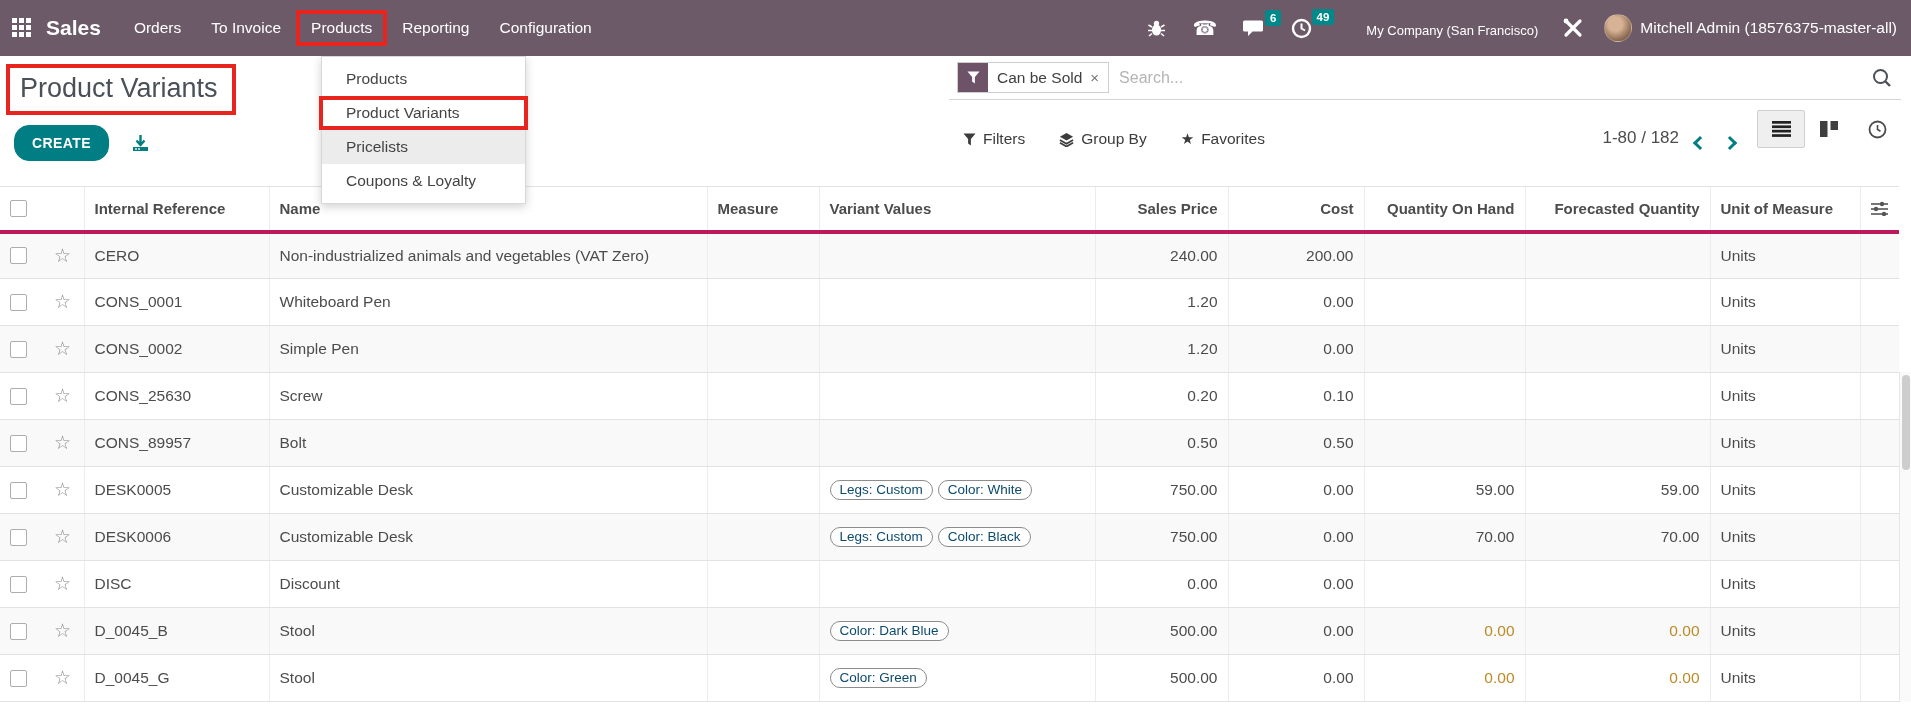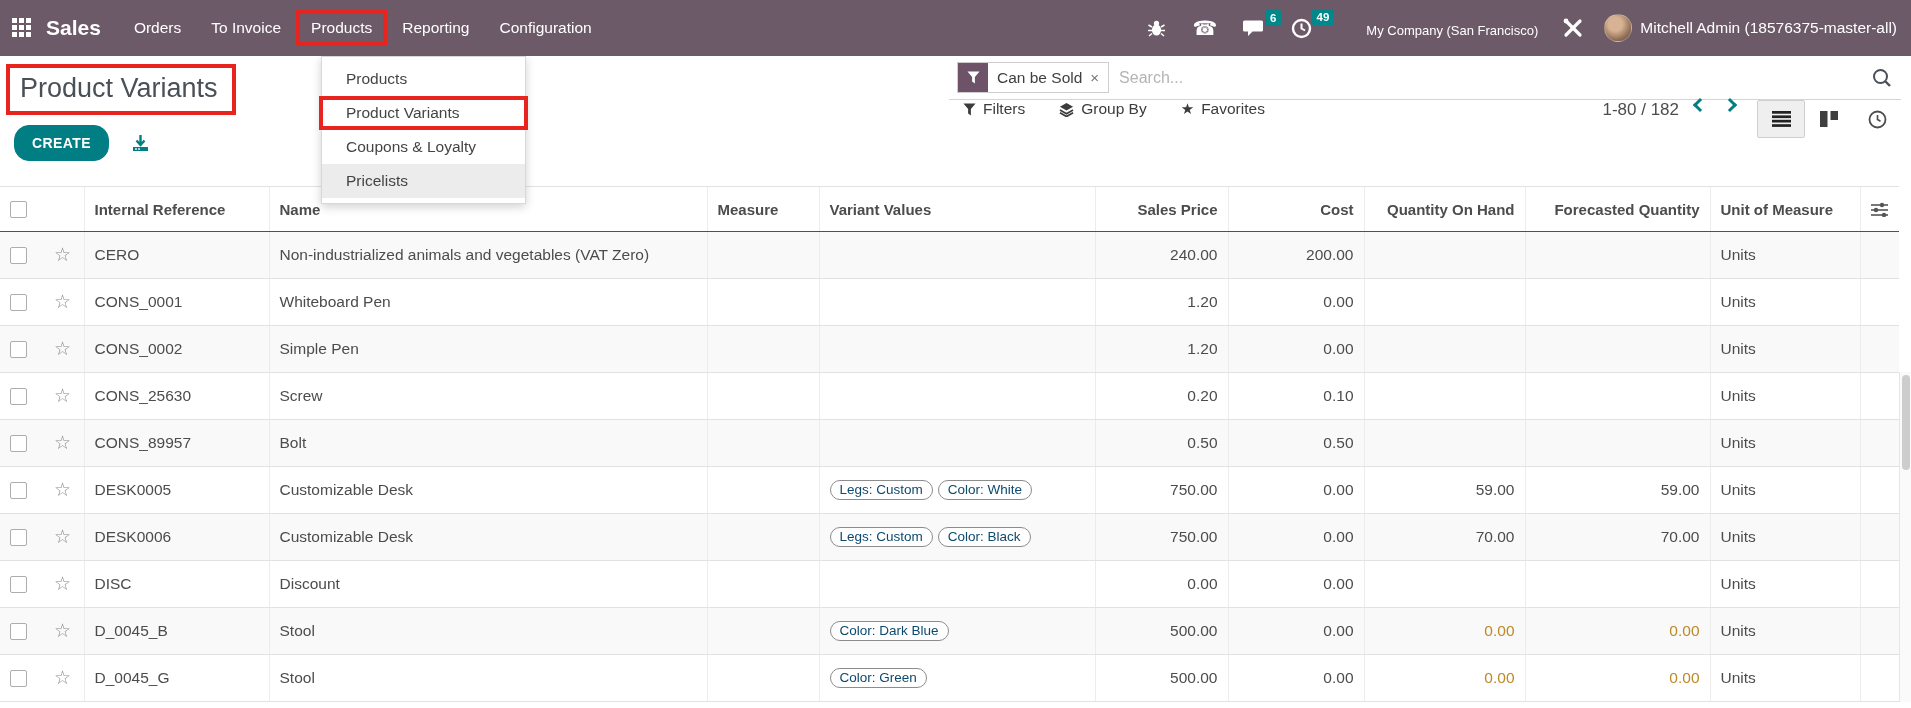--- a/index.html
+++ b/index.html
@@ -74,40 +74,40 @@
   }
   .tag-funnel{width:30px;background:#6d5268;display:flex;align-items:center;justify-content:center;}
   .tag-label{display:flex;align-items:center;font-size:15.5px;color:#3f3f3f;padding:0 6px 0 9px;}
   .tag-close{display:flex;align-items:center;padding:0 9px 0 2px;color:#777;font-size:15px;cursor:pointer;}
   .search-input{
     flex:1;border:none;outline:none;font-size:16px;padding:0 10px;color:#555;
     font-family:"Liberation Sans",sans-serif;background:transparent;
   }
   .search-input::placeholder{color:#b4b4b4;}
   .mag-icon{cursor:pointer;display:flex;margin-right:6px;}
-  .filters-row{display:flex;align-items:flex-start;height:48px;padding-left:14px;}
+  .filters-row{display:flex;align-items:flex-end;height:48px;padding-left:14px;}
   .fbtn{display:flex;align-items:center;gap:7px;font-size:15.5px;color:#3c3c3c;
     cursor:pointer;margin-right:34px;white-space:nowrap;}
   .fav-star{font-size:15px;color:#3c3c3c;}
   .fr-spacer{flex:1;}
   .pager-range{font-size:17px;color:#4c4c4c;margin-right:16px;}
   .chev{width:10px;height:10px;border-left:3px solid var(--teal);border-bottom:3px solid var(--teal);
     display:inline-block;cursor:pointer;}
   .chev.prev{transform:rotate(45deg);margin-right:20px;}
   .chev.next{transform:rotate(225deg);margin-right:22px;}
   .view-btn{width:48px;height:38px;display:flex;align-items:center;justify-content:center;
     cursor:pointer;border:1px solid transparent;border-radius:2px;}
   .view-btn.active{background:#efefef;border-color:#cfcfcf;}
   
   .table-wrap{position:relative;}
   table{border-collapse:collapse;width:1899px;table-layout:fixed;}
   th,td{overflow:hidden;white-space:nowrap;}
   thead th{
     height:45px;font-size:15px;font-weight:700;color:#4c4c4c;text-align:left;
-    border-top:1px solid var(--border);border-bottom:1px solid #be185d;padding:0 10px;
+    border-top:1px solid var(--border);border-bottom:4px solid #be185d;padding:0 10px;
     background:#fff;
   }
   tbody td{height:47px;font-size:15.5px;padding:0 10px;border-bottom:1px solid var(--border);}
   tbody tr:nth-child(odd){background:#f9f9f9;}
   th.num,td.num{text-align:right;}
   th:nth-child(n+3),td:nth-child(n+3){border-left:1px solid #ececec;}
   th:nth-child(2),td:nth-child(2){border-left:none;}
   td.warn{color:var(--warn);}
   .checkbox{width:17px;height:17px;border:1px solid #adadad;border-radius:2px;background:#fff;cursor:pointer;}
   .star{font-size:19px;color:#8a8a8a;cursor:pointer;line-height:1;}
@@ -185,22 +185,22 @@
       <circle cx="4" cy="4" r="2.4" fill="#fff"></circle>
     </svg>
   </div>
   <div class="avatar"></div>
   <div class="username">Mitchell Admin (18576375-master-all)</div>
 </header>
 
 <div class="dropdown">
   <div class="dd-item">Products</div>
   <div class="dd-item flagged">Product Variants</div>
+  <div class="dd-item hovered">Pricelists</div>
   <div class="dd-item">Coupons &amp; Loyalty</div>
-  <div class="dd-item hovered">Pricelists</div>
 </div>
 
 <div class="control-panel">
   <div class="cp-left">
     <div class="page-title">Product Variants</div>
     <div class="create-row">
       <button class="btn-create">CREATE</button>
       <span class="dl-icon">
         <svg width="19" height="19" viewBox="0 0 19 19">
           <path d="M9.5 1 v9 M5.5 6.5 l4 4.5 4 -4.5" fill="none" stroke="#017e84" stroke-width="2.4"></path>

